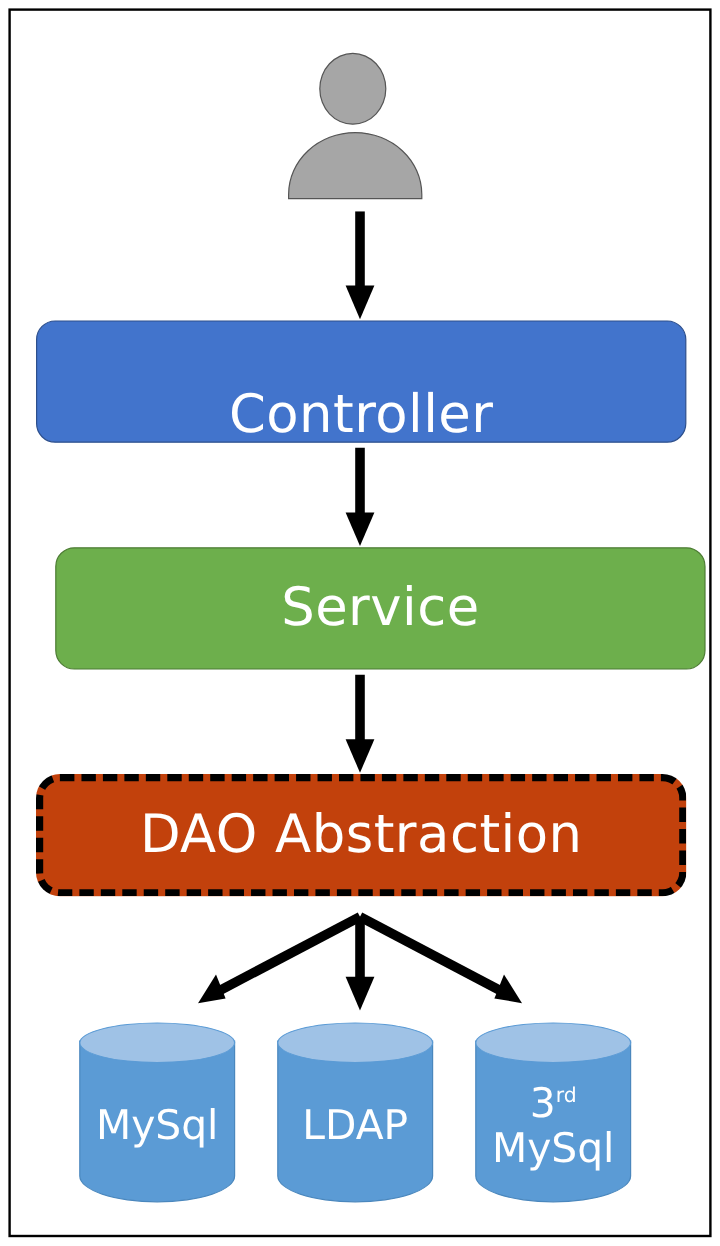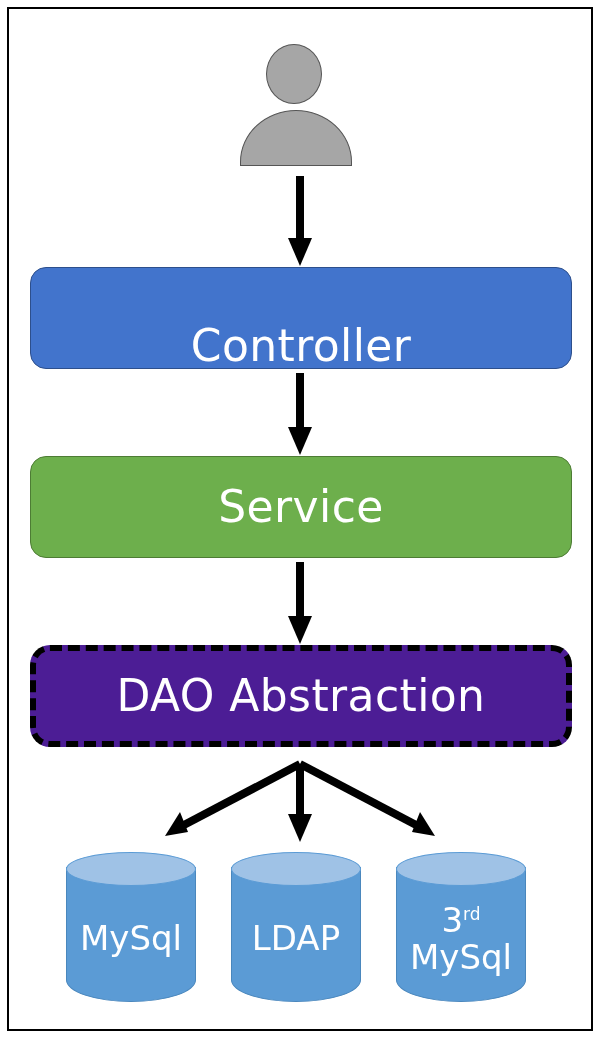--- a/index.html
+++ b/index.html
@@ -83,24 +83,25 @@
   .box-controller {
     top: 267px;
     background: #4274cc;
     border: 1.5px solid #2d4f8c;
     align-items: flex-end;
   }
   .box-service {
     top: 456px;
     background: #6daf4c;
     border: 1.5px solid #4d7c34;
+    margin-left: 16px;
   }
   .box-dao {
     top: 645px;
-    background: #4c1d95;
+    background: #c2410c;
     border: 6px dashed #000000;
     border-radius: 20px;
   }
 
   
   .arrow-v {
     position: absolute;
     left: 286px;
     width: 28px;
   }

